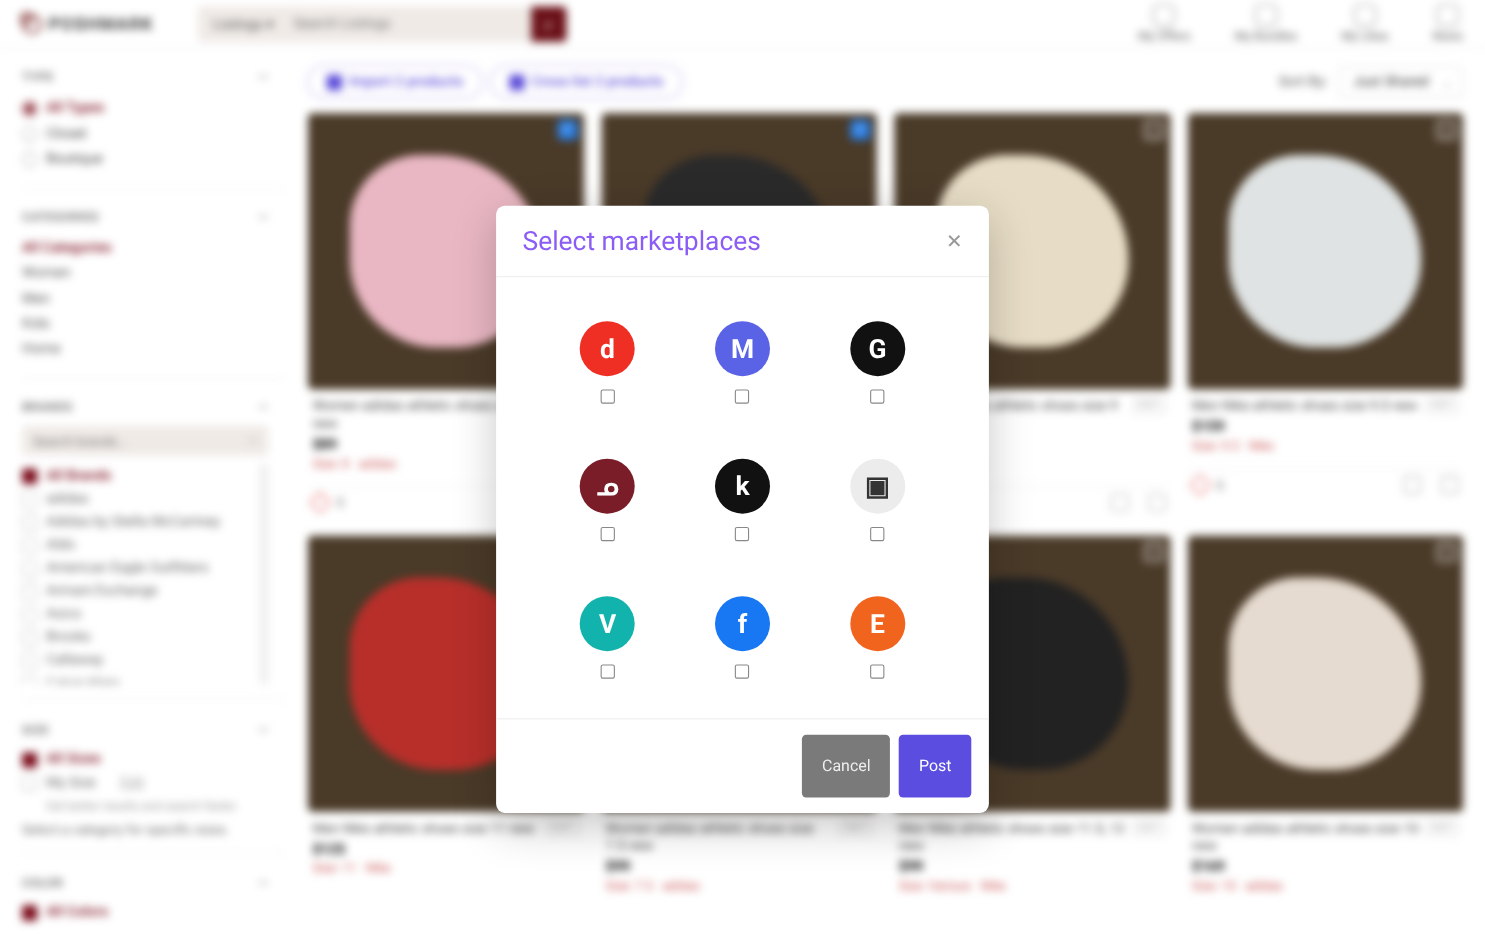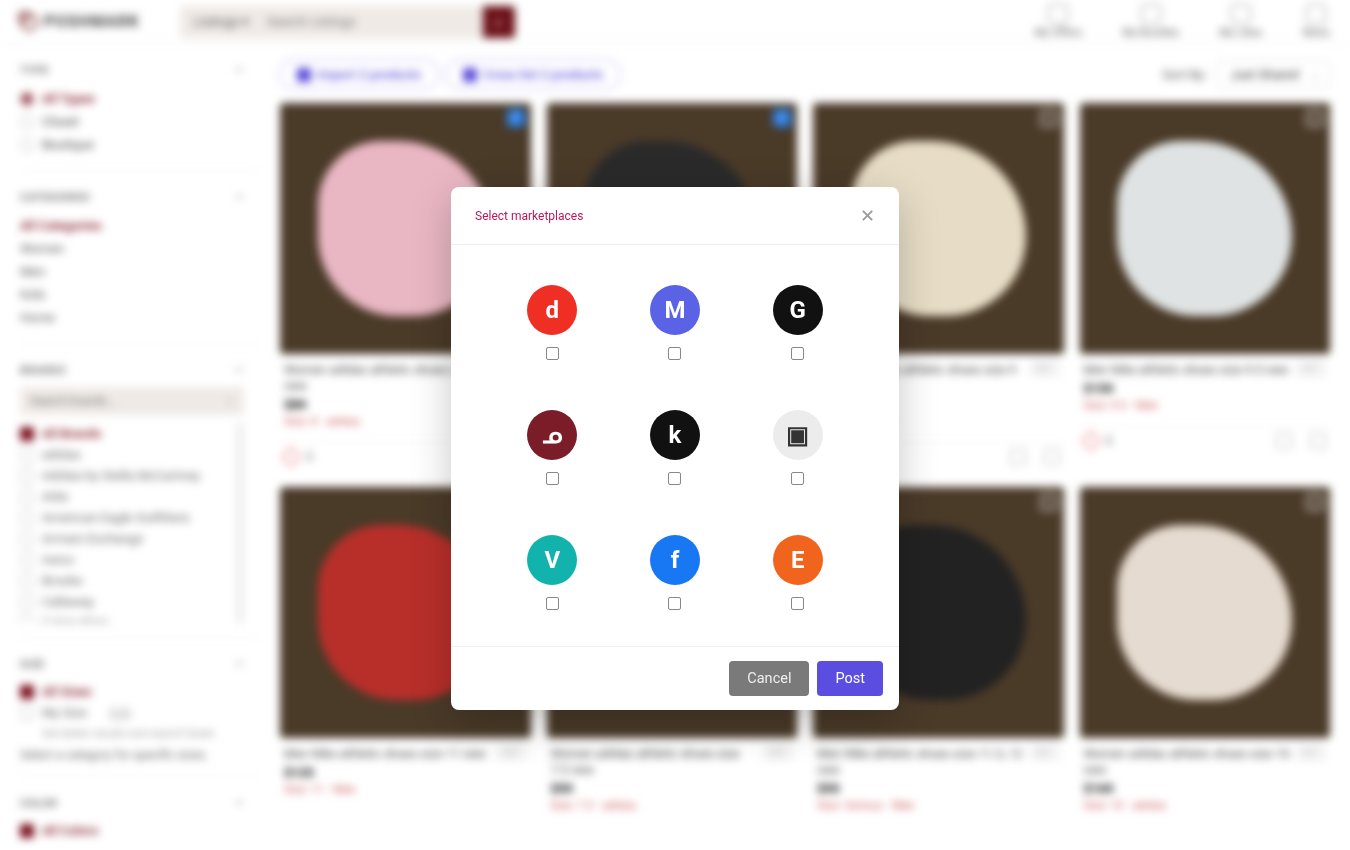--- a/index.html
+++ b/index.html
@@ -63,29 +63,29 @@
 .card-foot { display:flex; align-items:center; gap:18px; padding:6px 4px; border-top:1px solid #f0f0f0; margin-top:6px; }
 .heart { width:14px; height:14px; border:1.5px solid #d33; border-radius:2px; transform:rotate(45deg); }
 .cnt { font-size:12px; color:#666; margin-left:-10px; }
 .cicon { width:16px; height:16px; border:1.5px solid #aaa; border-radius:3px; margin-left:auto; }
 .cicon2 { width:16px; height:16px; border:1.5px solid #aaa; border-radius:3px; }
 
 
 .modal-backdrop { position:absolute; inset:0; background:rgba(255,255,255,.0); }
 .modal { position:absolute; left:50%; top:187px; transform:translateX(-50%); width:448px; background:#fff; border-radius:8px; box-shadow:0 12px 40px rgba(0,0,0,.22); }
 .modal-hdr { display:flex; align-items:center; justify-content:space-between; padding:18px 24px; }
-.modal-title { font-size:12px; color:#be185d; }
+.modal-title { font-size:24px; color:#8b5cf6; }
 .modal-close { color:#999; font-size:18px; cursor:pointer; }
 .modal-divider { height:1px; background:#eee; }
 .mp-grid { display:grid; grid-template-columns:repeat(3,1fr); row-gap:50px; padding:40px 40px 36px; }
 .mp { display:flex; flex-direction:column; align-items:center; gap:12px; }
 .mp-icon { width:50px; height:50px; border-radius:50%; display:flex; align-items:center; justify-content:center; font-weight:700; font-size:24px; color:#fff; }
 .mp-chk { width:13px; height:13px; border:1px solid #888; border-radius:2px; }
 .modal-ftr { display:flex; justify-content:flex-end; gap:8px; padding:14px 16px; border-top:1px solid #eee; }
-.btn { padding:9px 18px; border-radius:4px; font-size:14.5px; border:none; cursor:pointer; }
+.btn { padding:20px 18px; border-radius:4px; font-size:14.5px; border:none; cursor:pointer; }
 .btn-cancel { background:#7a7a7a; color:#eee; }
 .btn-post { background:#5a4de0; color:#fff; }
 </style>
 </head>
 <body>
 
 <div class="bg-page">
   <div class="header">
     <div class="logo">
       <span class="logo-icon"></span>

